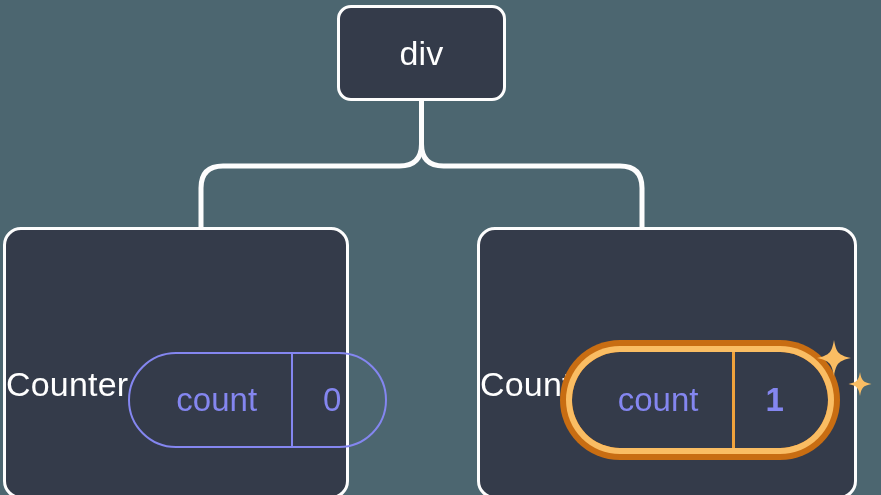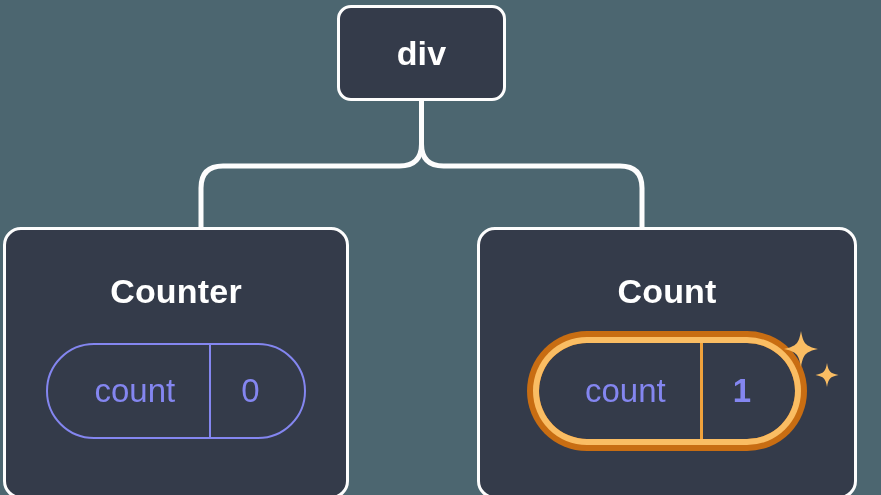--- a/index.html
+++ b/index.html
@@ -57,35 +57,35 @@
     height: 272px;
     border-radius: 18px;
   }
 
   .node-left  { left: 3px;   width: 346px; }
   .node-right { left: 477px; width: 380px; }
 
   .node-title {
     color: #ffffff;
     font-size: 34px;
-    font-weight: 700;
+    font-weight: 400;
     letter-spacing: 0.2px;
     text-align: center;
     white-space: nowrap;
   }
   .node-root .node-title { font-size: 34px; }
 
   .child-inner {
     position: absolute;
     left: 0;
     top: 0;
     width: 100%;
     height: 100%;
     display: flex;
-    flex-direction: column;
+    flex-direction: row;
     align-items: center;
     padding-top: 42px;
     box-sizing: border-box;
   }
 
   
   .pill-wrap {
     position: relative;
     margin-top: 32px;
   }

